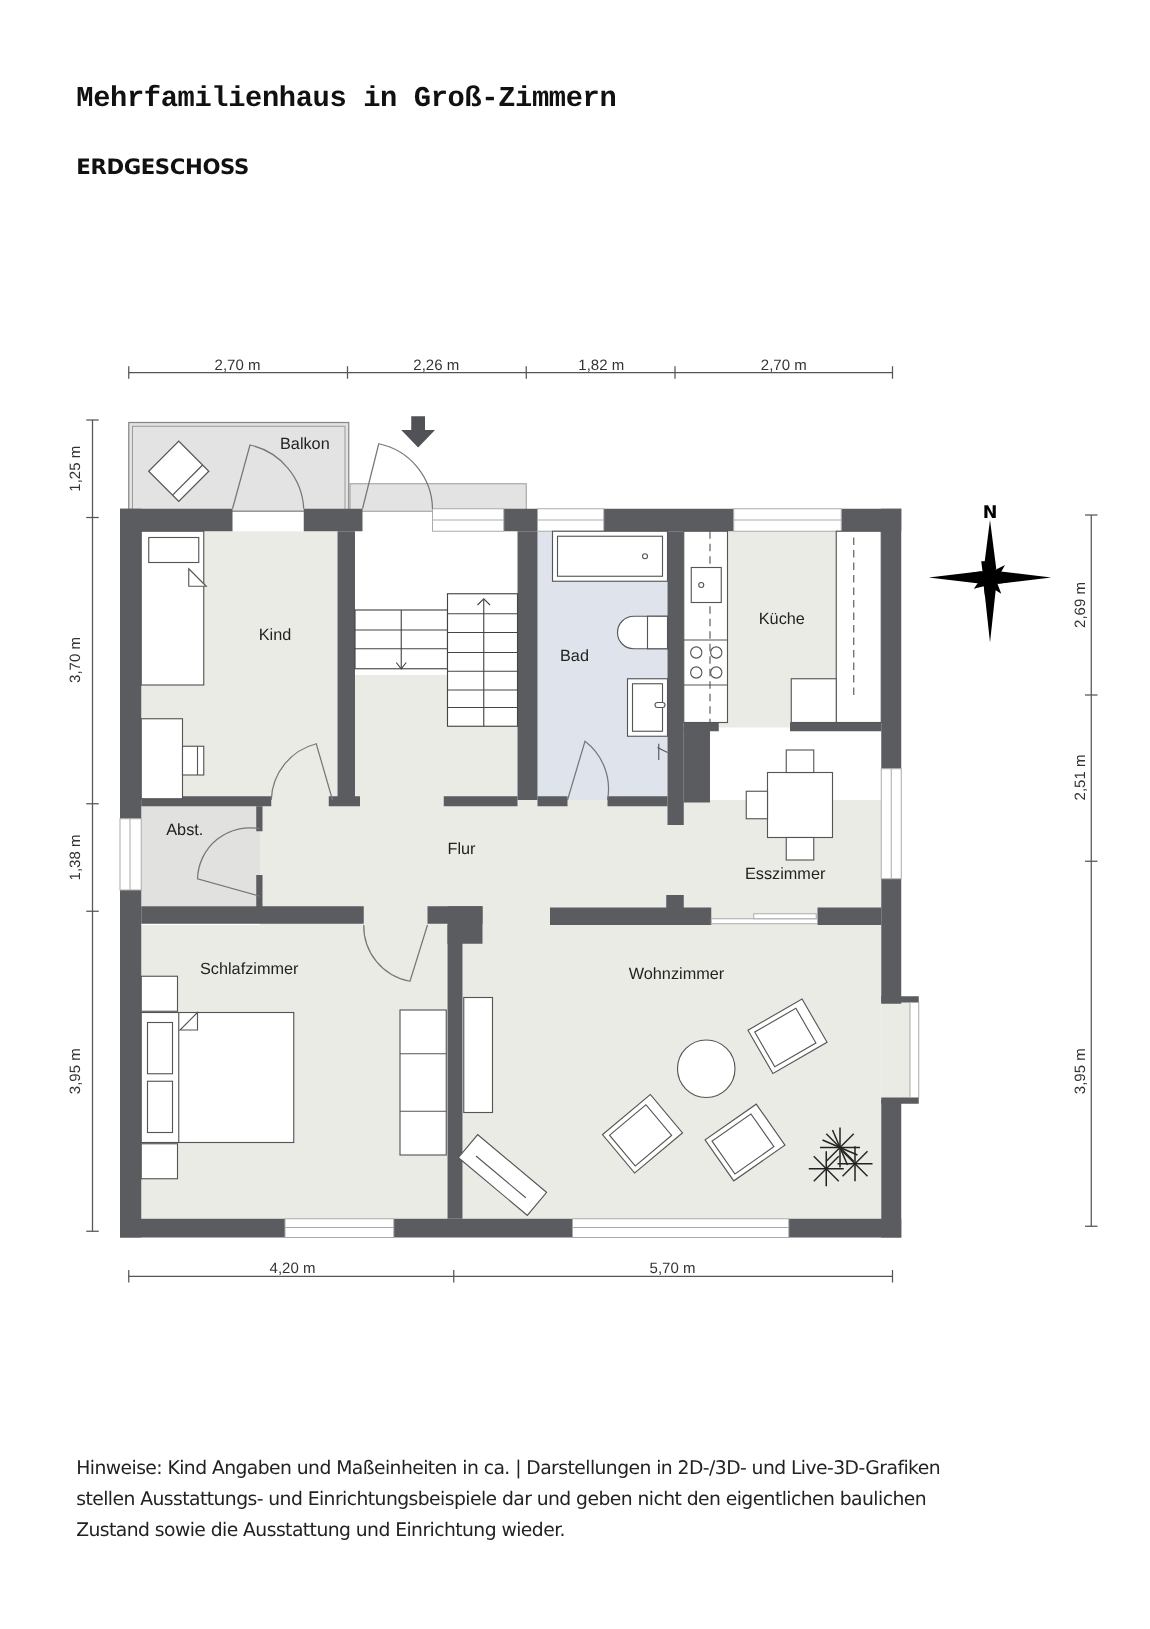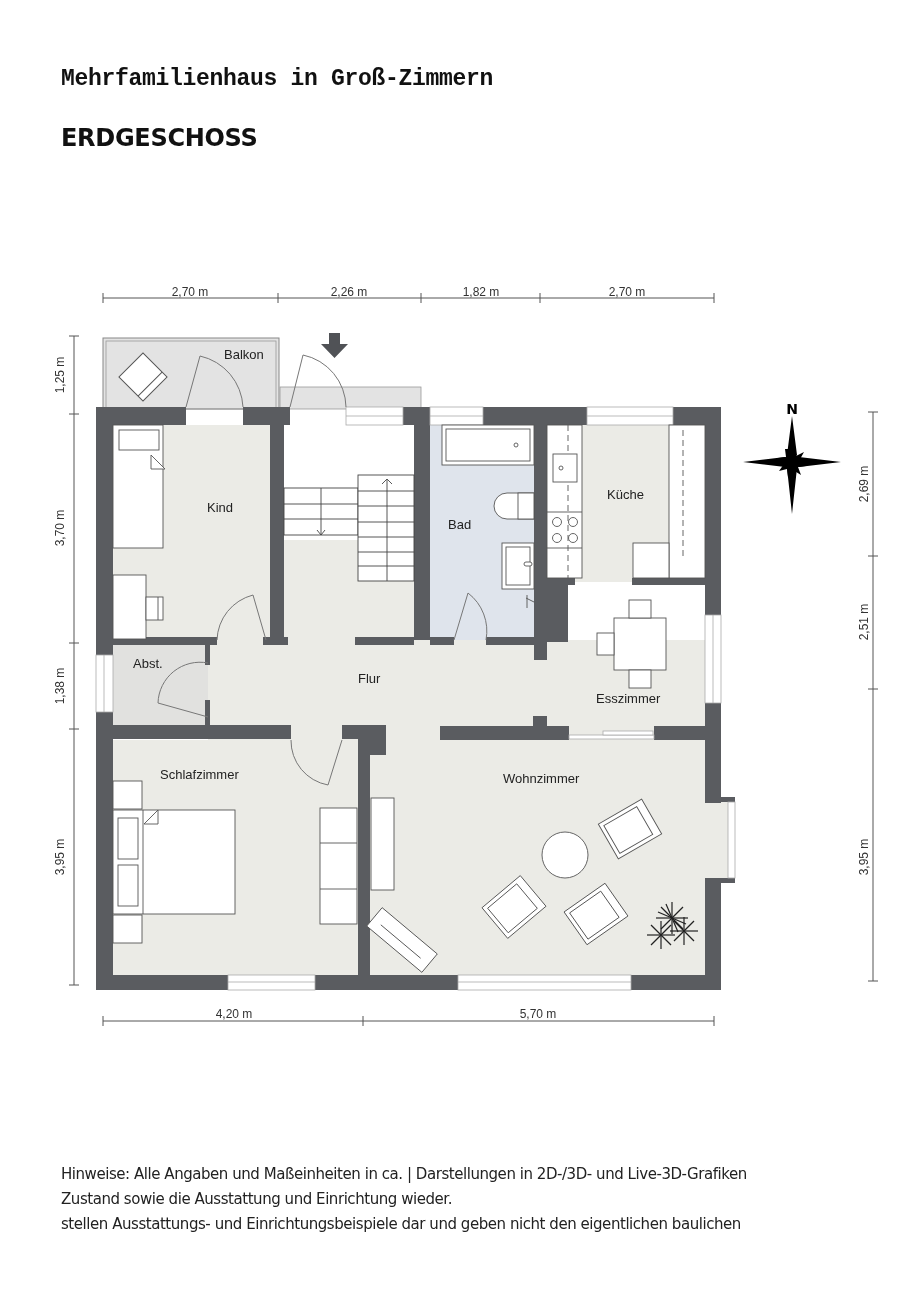--- a/index.html
+++ b/index.html
@@ -1,21 +1,21 @@
 <!DOCTYPE html>
 <html><head>
 <meta charset="utf-8">
 <style>
   html, body { margin:0; padding:0; background:#ffffff; }
   body { width:920px; height:1303px; position:relative; overflow:hidden;
          font-family:"Liberation Sans", sans-serif; color:#111; }
   .title { position:absolute; left:61px; font-family:"DejaVu Sans", sans-serif;
            font-weight:bold; color:#111; white-space:nowrap; }
   #t1 { top:66px; font-size:23px; letter-spacing:-0.3px;font-family:Liberation Mono, monospace; }
-  #t2 { top:124px; font-size:24px; letter-spacing:-0.3px; }
+  #t2 { top:124px; font-size:17px; letter-spacing:-0.3px; }
   .plan { position:absolute; left:0; top:0; }
   .lbl { font-family:"Liberation Sans", sans-serif; font-size:13px; fill:#222; }
   .dim { font-family:"Liberation Sans", sans-serif; font-size:12px; fill:#333; }
   .north { font-family:"DejaVu Sans", sans-serif; font-weight:bold; font-size:14px; fill:#000; }
   .notes { position:absolute; left:61px; top:1162px; width:820px;
            font-family:"DejaVu Sans", sans-serif; font-size:15px; line-height:25px;
            color:#222; letter-spacing:-0.45px; }
   .notes p { margin:0; }
 </style>
 </head>
@@ -301,16 +301,16 @@
 
   <g>
     <text class="north" x="792" y="414" text-anchor="middle">N</text>
     <path d="M792,416 L797,455 L792,462 L787,455 Z M792,514 L797,468 L792,462 L787,468 Z
              M743,462 L785,457 L792,462 L785,467 Z M841,462 L799,457 L792,462 L799,467 Z" fill="#000"></path>
     <path d="M792,449 L796,456 L804,452 L799,461 L806,466 L798,467 L801,475 L793,470 L788,477 L787,469 L779,471 L784,464 L778,458 L786,457 L785,449 Z" fill="#000"></path>
   </g>
 </svg>
 
 <div class="notes">
-  <p>Hinweise: Alle Angaben und Maßeinheiten in ca. | Darstellungen in 2D-/3D- und Live-3D-Grafiken</p>
+  <p>Hinweise: Kind Angaben und Maßeinheiten in ca. | Darstellungen in 2D-/3D- und Live-3D-Grafiken</p>
+  <p>stellen Ausstattungs- und Einrichtungsbeispiele dar und geben nicht den eigentlichen baulichen</p>
   <p>Zustand sowie die Ausstattung und Einrichtung wieder.</p>
-  <p>stellen Ausstattungs- und Einrichtungsbeispiele dar und geben nicht den eigentlichen baulichen</p>
 </div>
 
 </body></html>

